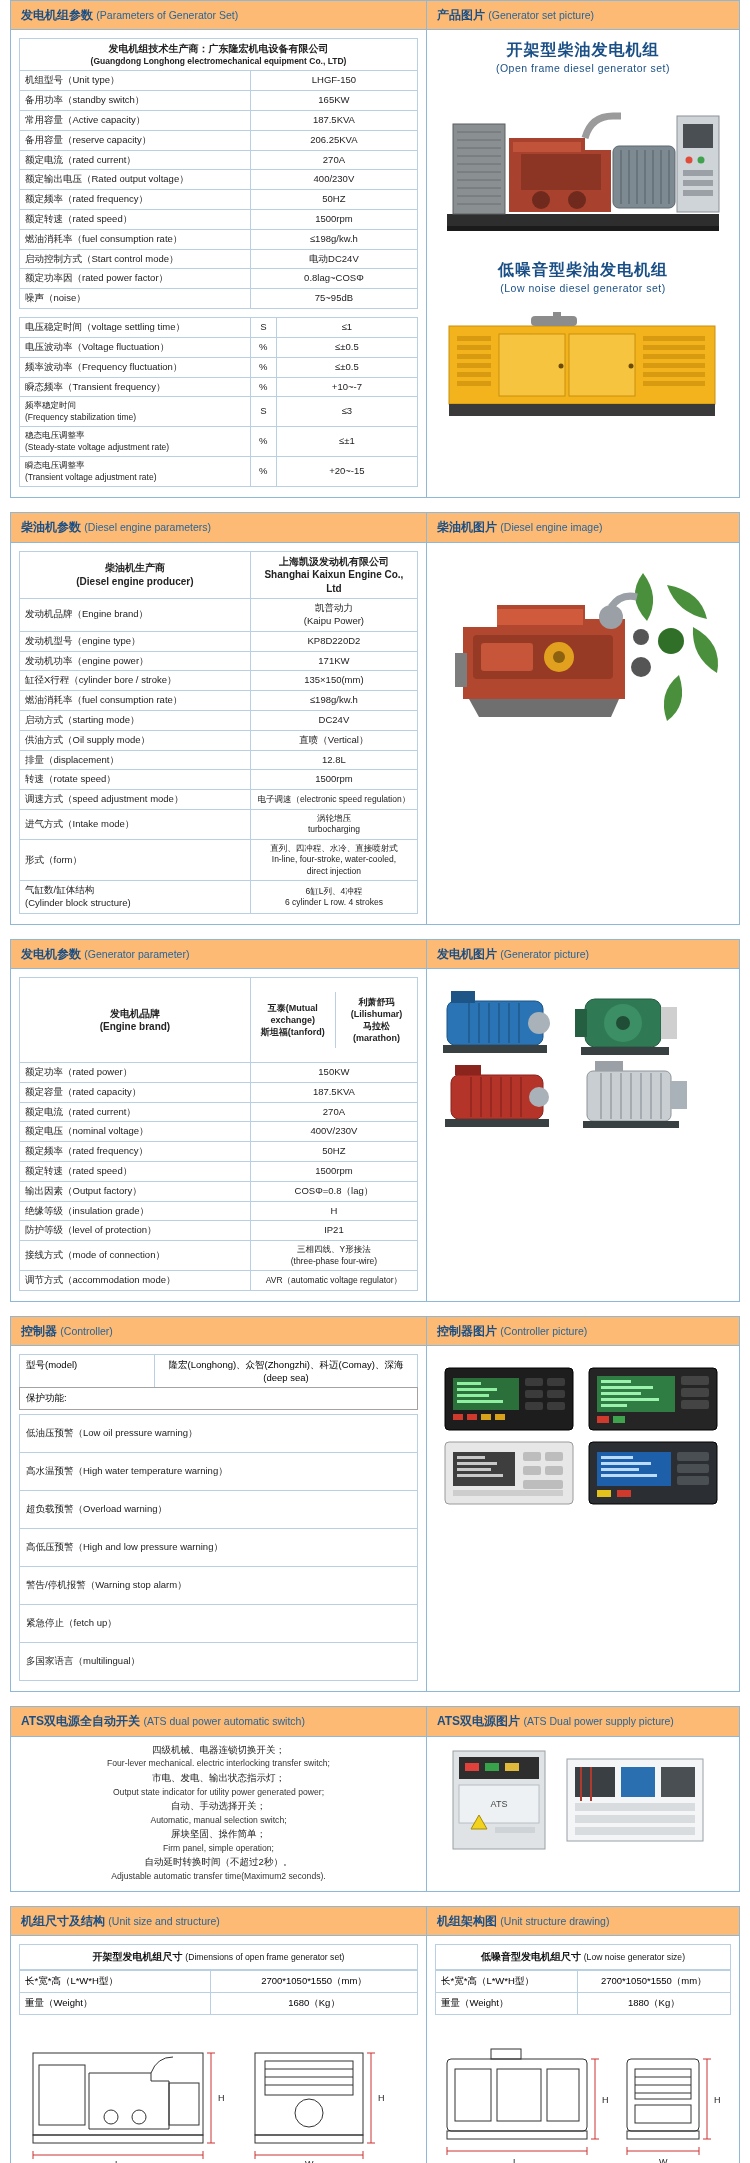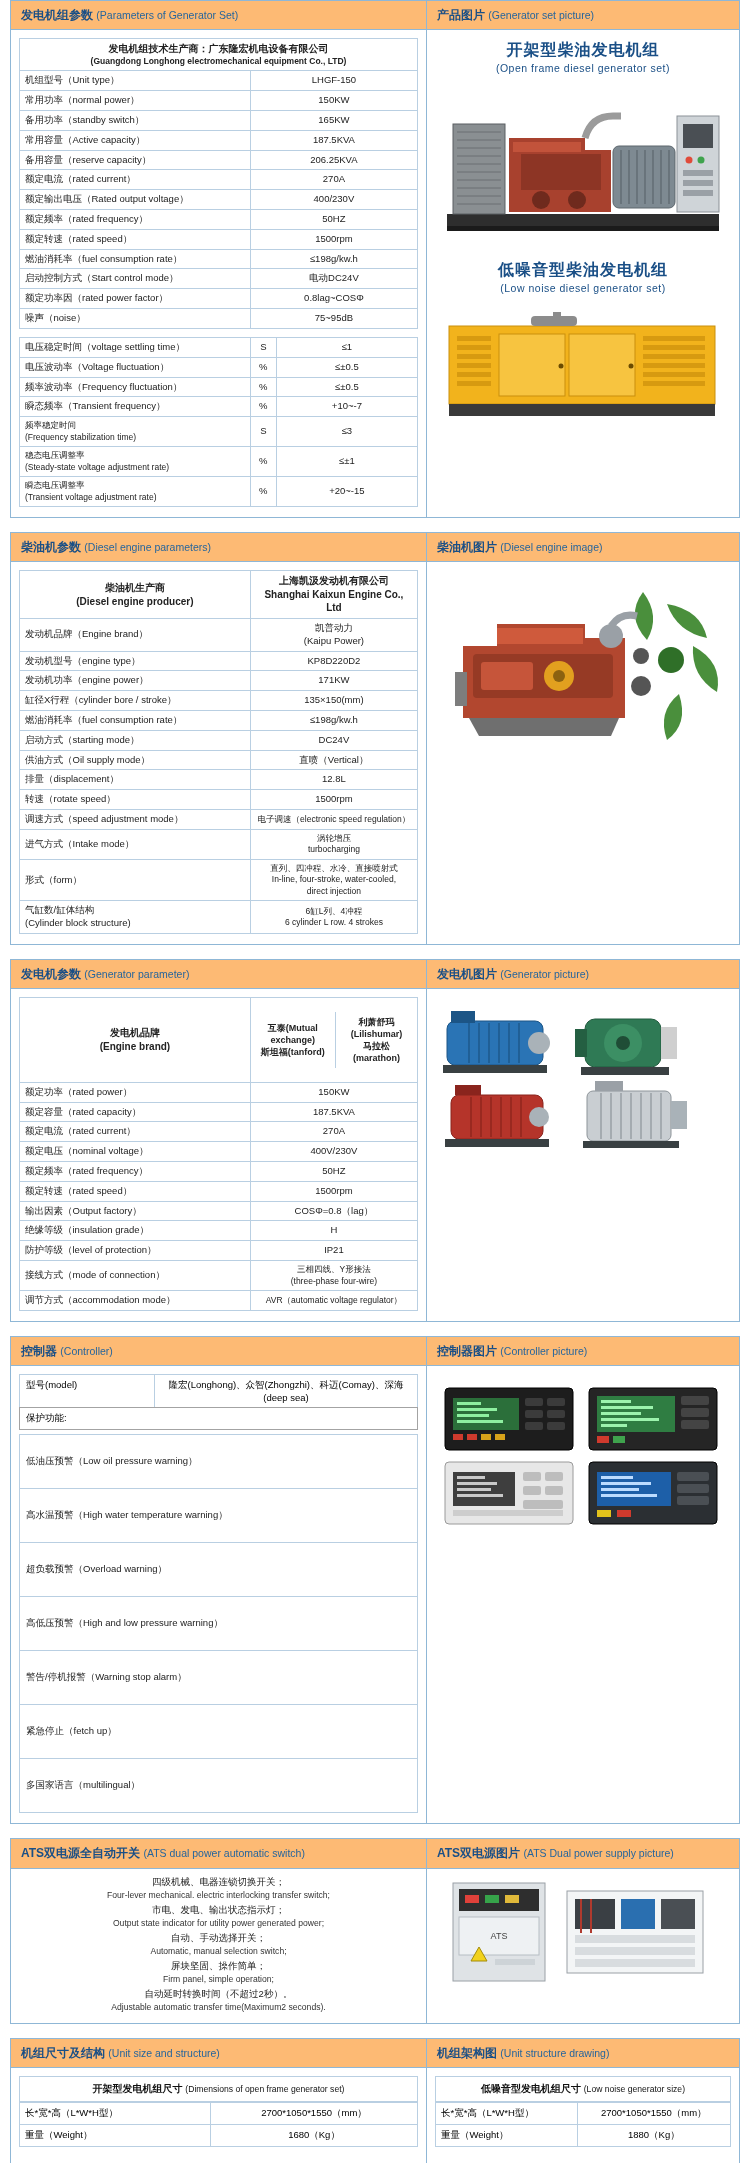--- a/index.html
+++ b/index.html
@@ -88,21 +88,21 @@
     margin: 0 8px 10px 8px;
   }
   svg { display: block; }
 
   
   .ctrl-list { list-style: none; margin: 4px 0 0 0; padding: 0; }
   .ctrl-list li {
     border: 1px solid #b9cfe2;
     border-top: none;
     font-size: 9.5px;
-    padding: 20px 6px;
+    padding: 12px 6px;
     color: #222;
   }
   .ctrl-list li:first-child { border-top: 1px solid #b9cfe2; }
   .lbl-row {
     display: flex;
     font-size: 9.5px;
     border: 1px solid #b9cfe2;
     border-bottom: none;
   }
   .lbl-row .c1 { width: 34%; padding: 4px 6px; border-right: 1px solid #b9cfe2;}
@@ -169,24 +169,20 @@
           <tbody>
               <tr class="hdr">
             <td colspan="2">
               <div>发电机组技术生产商：广东隆宏机电设备有限公司</div>
               <div class="small">(Guangdong Longhong electromechanical equipment Co., LTD)</div>
             </td>
           </tr>
           <tr>
                 <td class="k">机组型号（Unit type）</td>
                 <td class="v">LHGF-150</td>
-              </tr>
-          <tr>
-                <td class="k">常用功率（normal power）</td>
-                <td class="v">150KW</td>
               </tr>
           <tr>
                 <td class="k">备用功率（standby switch）</td>
                 <td class="v">165KW</td>
               </tr>
           <tr>
                 <td class="k">常用容量（Active capacity）</td>
                 <td class="v">187.5KVA</td>
               </tr>
           <tr>

